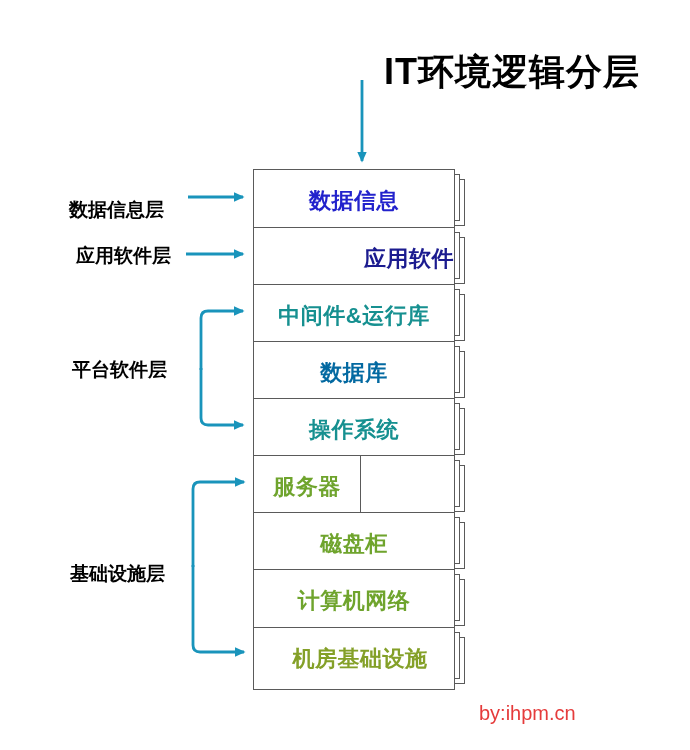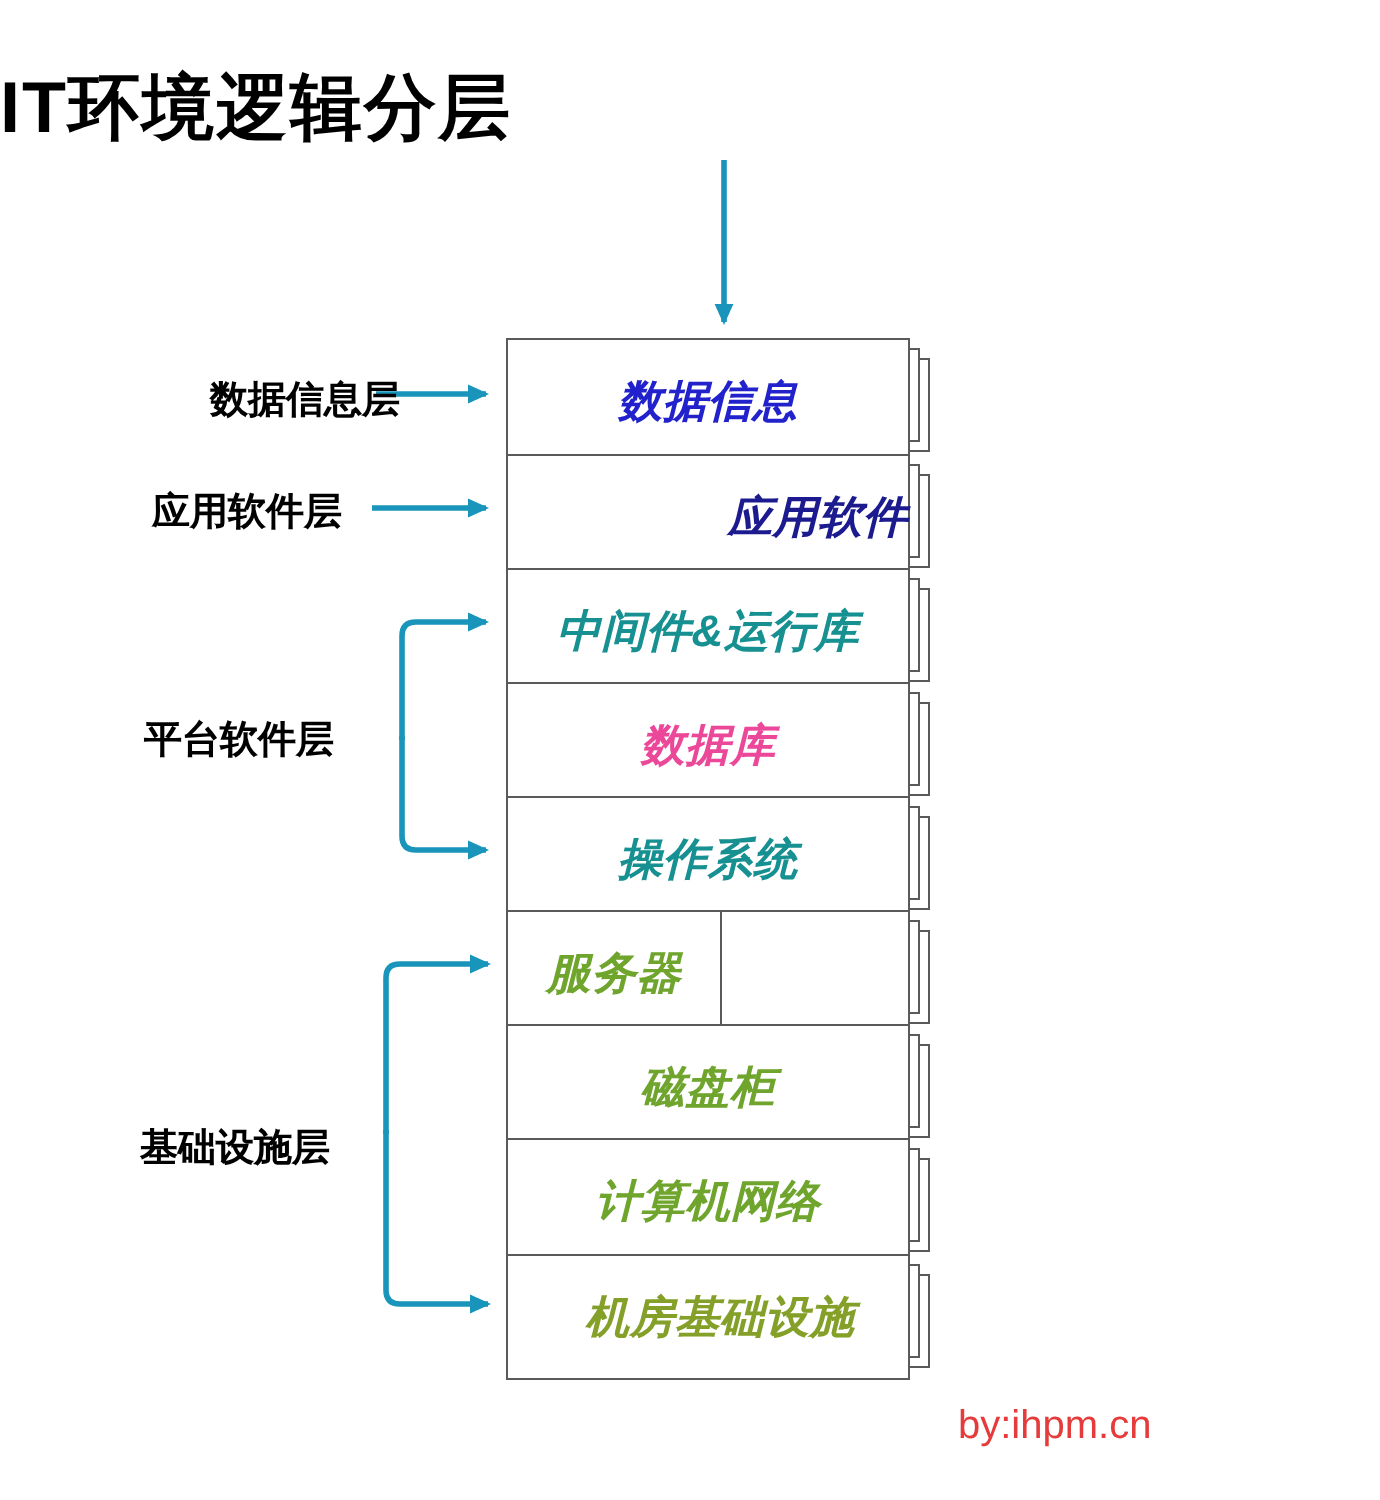--- a/index.html
+++ b/index.html
@@ -1,43 +1,43 @@
 <!DOCTYPE html>
 <html><head>
 <meta charset="utf-8">
 <style>
   html,body{margin:0;padding:0;}
   body{
     width:690px;height:750px;position:relative;background:#ffffff;
     font-family:"Liberation Sans","DejaVu Sans",sans-serif;overflow:hidden;
   }
   .title{
-    position:absolute;left:0;top:30px;width:640px;text-align:left;
+    position:absolute;left:0;top:48px;width:640px;text-align:right;
     font-size:36px;font-weight:800;color:var(--title-color,#000);letter-spacing:1px;
   }
   .side-label{
     position:absolute;font-size:19px;font-weight:bold;color:var(--label-color,#000);
     white-space:nowrap;
   }
-  #lbl-data{left:69px;top:187px;margin-left:36px;}
+  #lbl-data{left:69px;top:197px;}
   #lbl-app{left:76px;top:243px;}
   #lbl-platform{left:72px;top:357px;}
   #lbl-infra{left:70px;top:561px;}
   .box{position:absolute;left:253px;width:202px;height:47px;}
   .sh{
     position:absolute;width:202px;height:47px;background:#fff;
     border:1px solid var(--box-border,#5a5a5a);box-sizing:border-box;
   }
   .sh1{left:5px;top:5px;}
   .sh2{left:10px;top:10px;}
   .face{
     position:absolute;left:0;top:0;width:202px;height:63px;background:#fff;
     border:1px solid var(--box-border,#5a5a5a);box-sizing:border-box;
     display:flex;align-items:center;justify-content:center;
-    font-size:22px;font-weight:bold;letter-spacing:0.5px;font-style:italic;
+    font-size:22px;font-weight:bold;letter-spacing:0.5px;
   }
   .face.split{justify-content:flex-start;}
   .cell{display:flex;align-items:center;justify-content:center;height:100%;box-sizing:border-box;}
   .cell.left{width:107px;border-right:1px solid var(--box-border,#5a5a5a);}
   .cell.right{width:93px;}
   svg.overlay{position:absolute;left:0;top:0;pointer-events:none;}
   .credit{
     position:absolute;left:479px;top:702px;font-size:20px;
     color:var(--credit-color,#e53b3b);
   }
@@ -87,21 +87,21 @@
     <div class="box" style="top: 284px;">
       <div class="sh sh2"></div>
       <div class="sh sh1"></div>
       <div class="face" style="color: rgb(22, 144, 144);">
         <span>中间件&amp;运行库</span>
       </div>
     </div>
     <div class="box" style="top: 341px;">
       <div class="sh sh2"></div>
       <div class="sh sh1"></div>
-      <div class="face" style="color: #ec4899;">
+      <div class="face" style="color: #0369a1;">
         <span>数据库</span>
       </div>
     </div>
     <div class="box" style="top: 398px;">
       <div class="sh sh2"></div>
       <div class="sh sh1"></div>
       <div class="face" style="color: rgb(22, 144, 144);">
         <span>操作系统</span>
       </div>
     </div>

